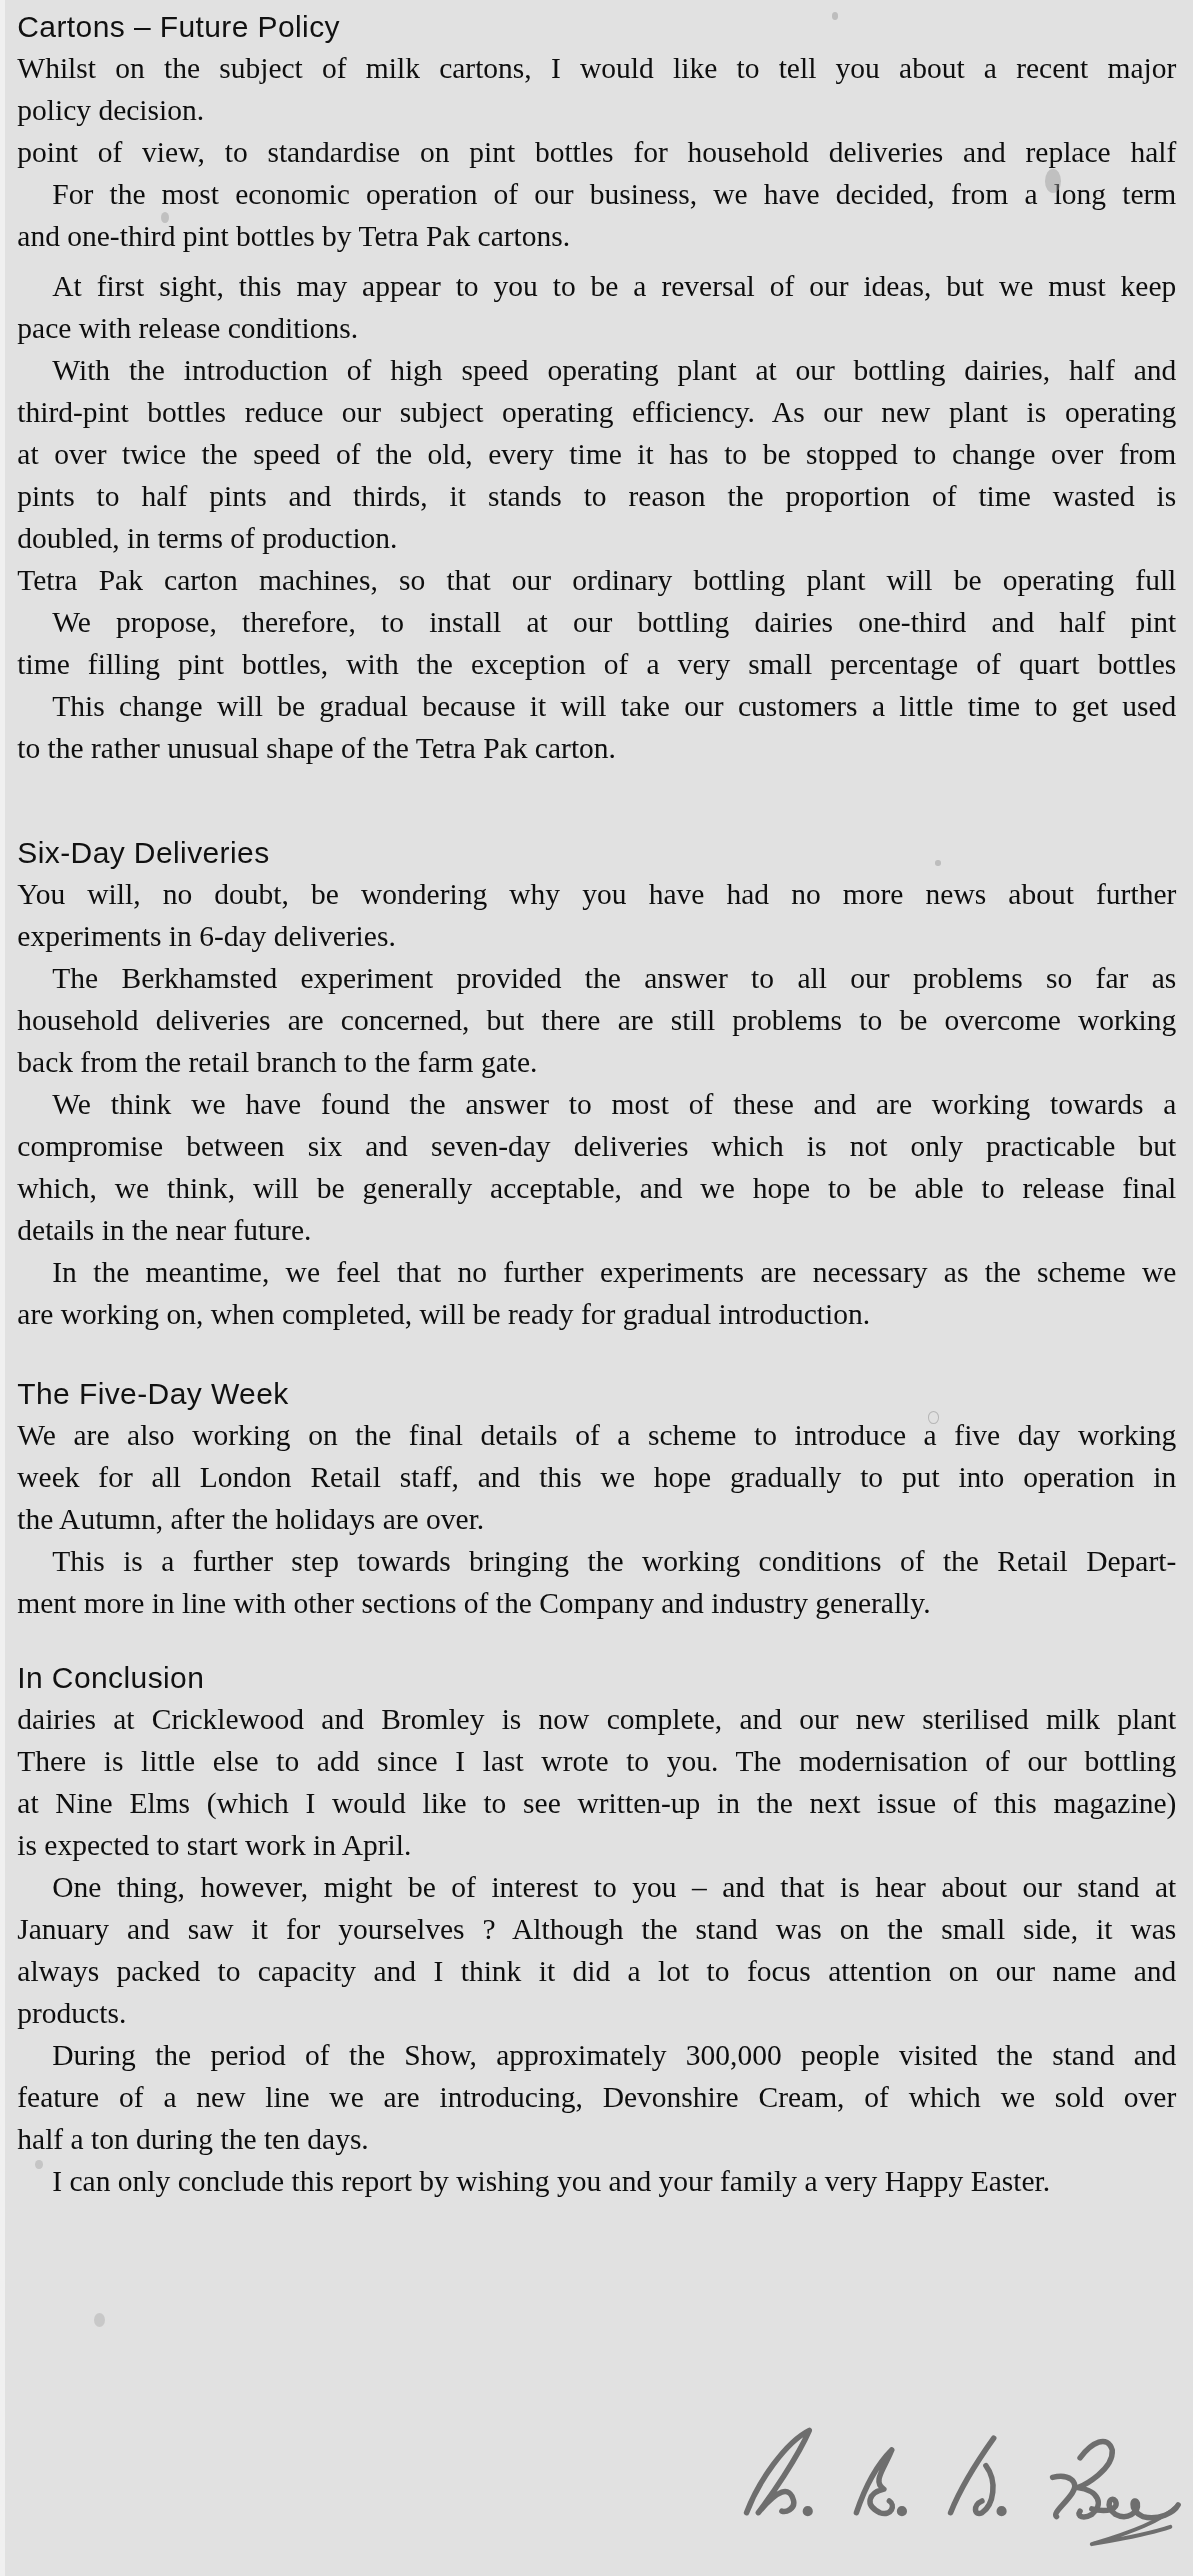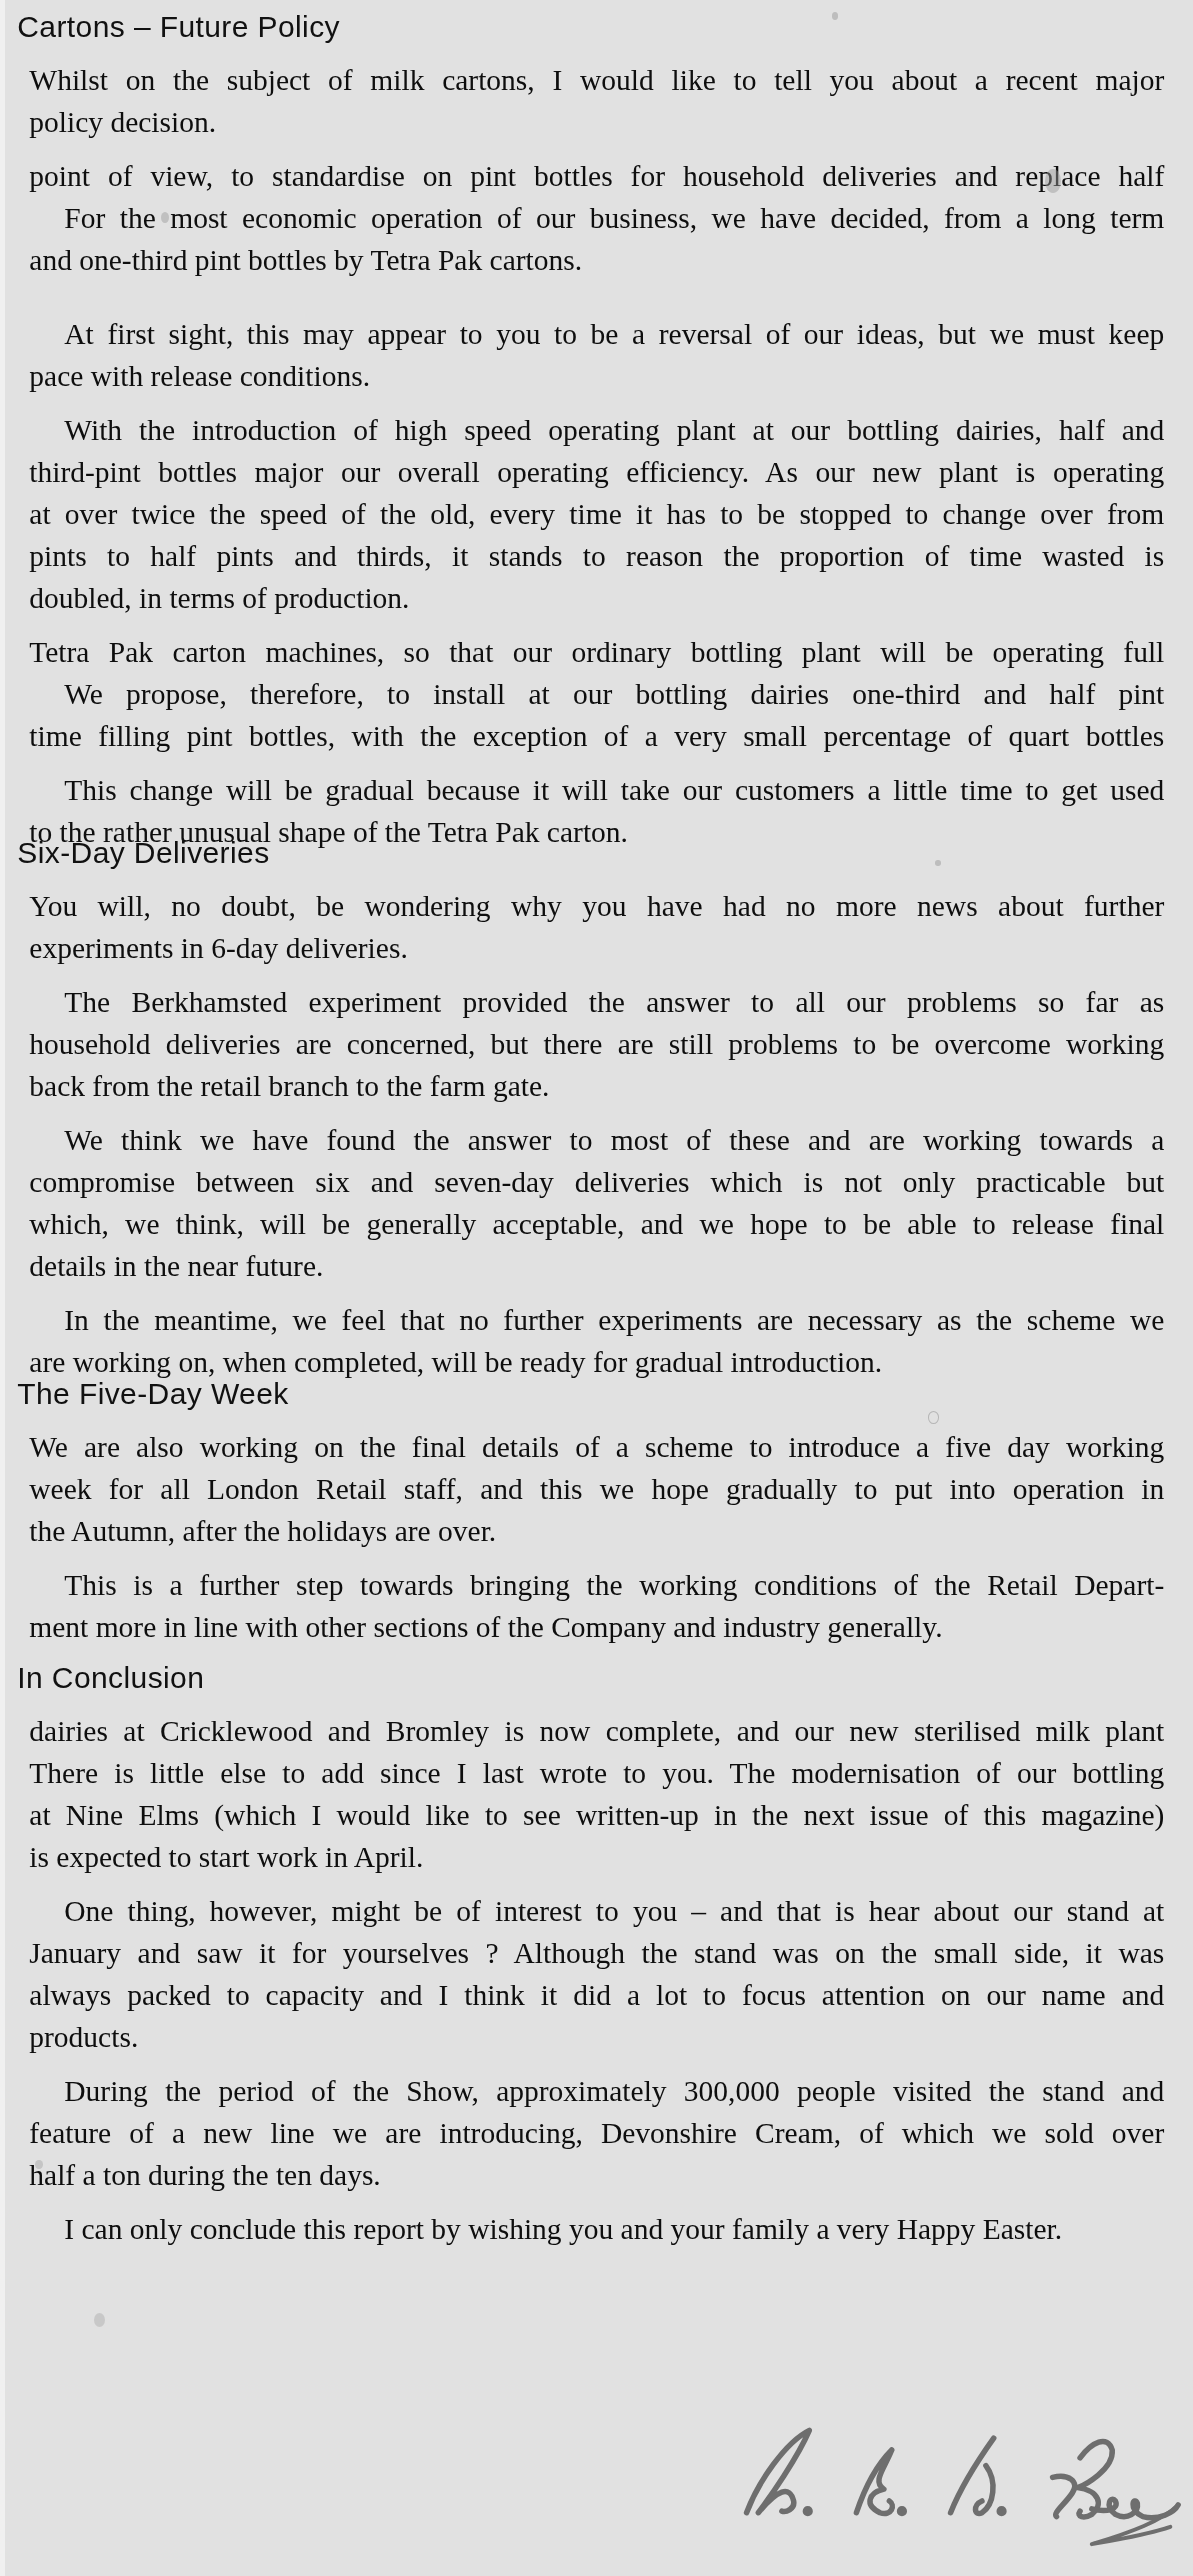--- a/index.html
+++ b/index.html
@@ -25,21 +25,21 @@
   .heading {
     font-family: "Liberation Sans", "DejaVu Sans", sans-serif;
     font-weight: normal;
     font-size: 30px;
     line-height: 41px;
     color: #111;
     letter-spacing: 0.4px;
     height: 41px;
     white-space: nowrap;
   }
-  .para { margin: 12px; }
+  .para { margin: 0; }
   .line {
     font-family: "Liberation Serif", "DejaVu Serif", serif;
     font-size: 29.5px;
     line-height: 42px;
     height: 42px;
     color: #0e0e0e;
     text-align: justify;
     text-align-last: justify;
     white-space: nowrap;
     overflow: visible;
@@ -74,21 +74,21 @@
           <span class="line indent">For the most economic operation of our business, we have decided, from a long term</span>
           <span class="line last">and one-third pint bottles by Tetra Pak cartons.</span>
         </div>
         <div class="gap-small"></div>
         <div class="para">
           <span class="line indent">At first sight, this may appear to you to be a reversal of our ideas, but we must keep</span>
           <span class="line last">pace with release conditions.</span>
         </div>
         <div class="para">
           <span class="line indent">With the introduction of high speed operating plant at our bottling dairies, half and</span>
-          <span class="line">third-pint bottles major our overall operating efficiency. As our new plant is operating</span>
+          <span class="line">third-pint bottles reduce our subject operating efficiency. As our new plant is operating</span>
           <span class="line">at over twice the speed of the old, every time it has to be stopped to change over from</span>
           <span class="line">pints to half pints and thirds, it stands to reason the proportion of time wasted is</span>
           <span class="line last">doubled, in terms of production.</span>
         </div>
         <div class="para">
           <span class="line">Tetra Pak carton machines, so that our ordinary bottling plant will be operating full</span>
           <span class="line indent">We propose, therefore, to install at our bottling dairies one-third and half pint</span>
           <span class="line">time filling pint bottles, with the exception of a very small percentage of quart bottles</span>
         </div>
         <div class="para">

